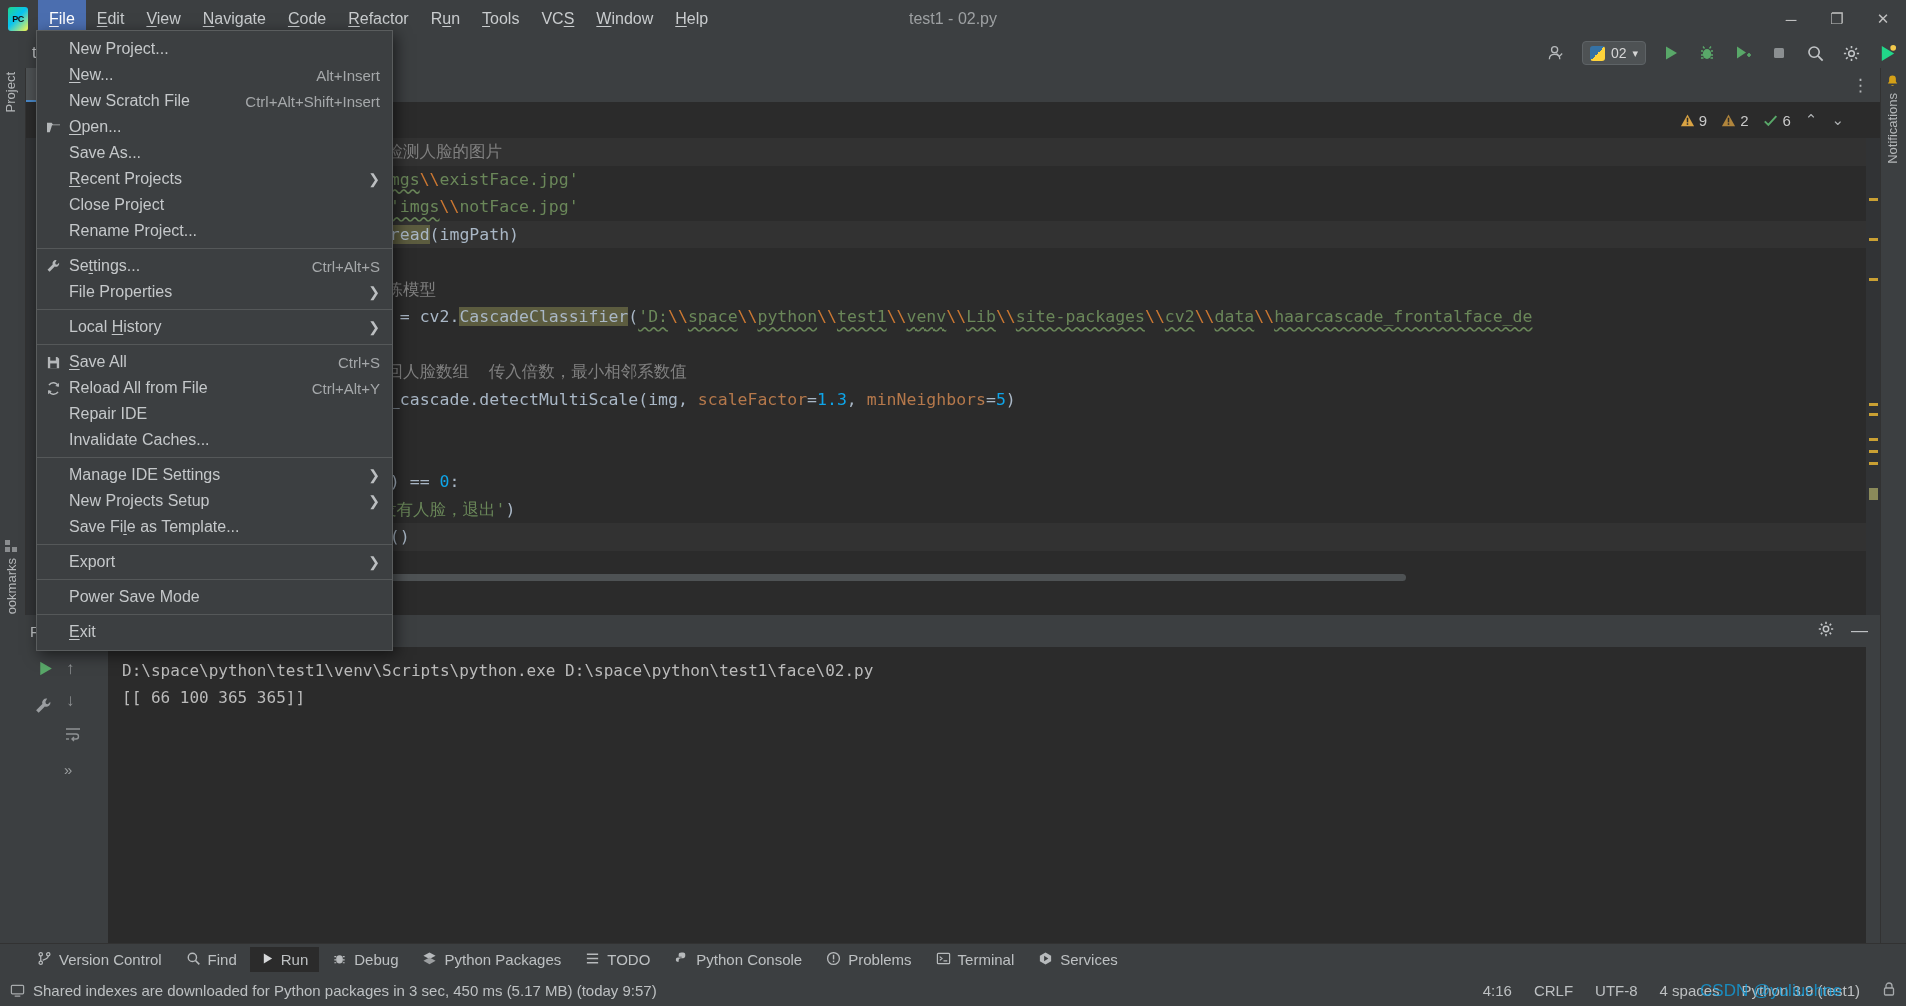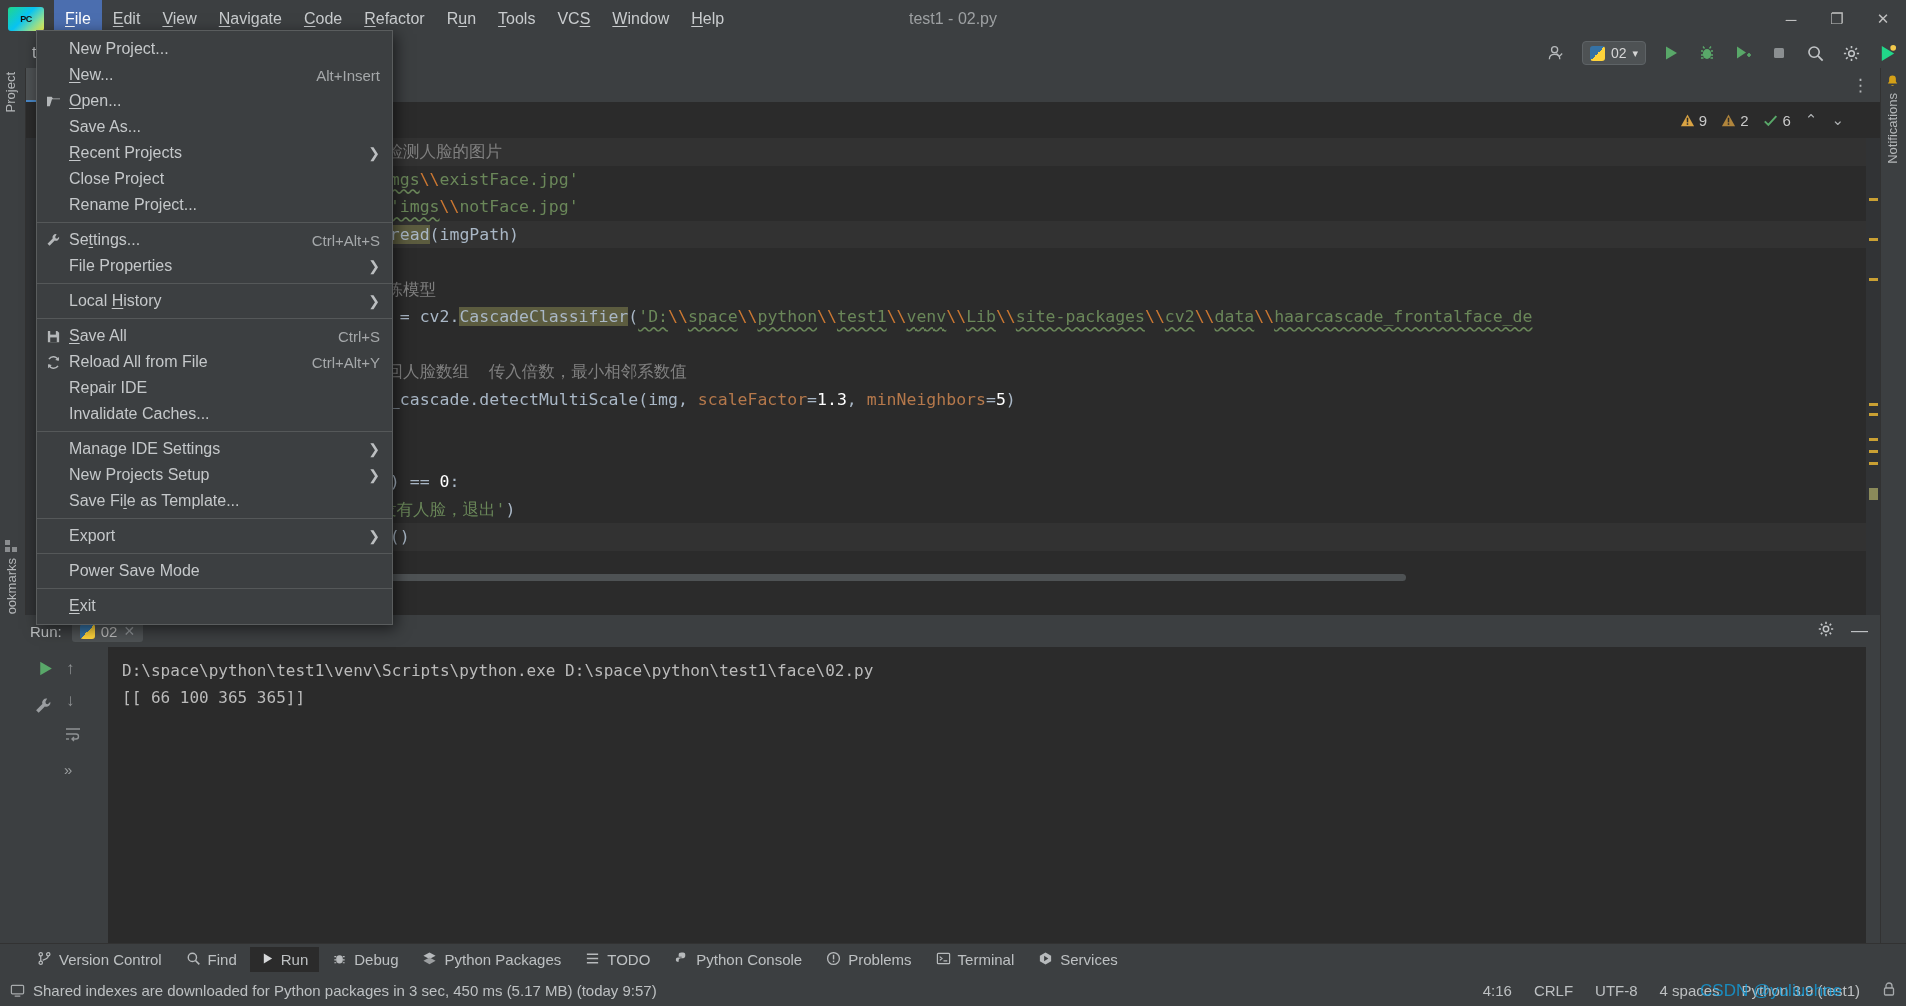--- a/index.html
+++ b/index.html
@@ -11,21 +11,21 @@
     -webkit-font-smoothing:antialiased;
   }
   #app { position:relative; width:1906px; height:1006px; }
 
   
   .titlebar {
     position:absolute; top:0; left:0; width:1906px; height:38px;
     background:#3c3f41; display:flex; align-items:center;
   }
   .pc-logo {
-    width:36px;height:24px;margin-left:8px;margin-right:10px;
+    width:20px;height:24px;margin-left:8px;margin-right:10px;
     border-radius:3px; position:relative;
     background:linear-gradient(135deg,#21d789 0%,#07c3f2 45%,#fcf84a 100%);
     display:flex;align-items:center;justify-content:center;
   }
   .pc-logo span{font-size:9px;font-weight:bold;color:#101010;letter-spacing:-0.5px;}
   .menubar { display:flex; align-items:center; height:38px; }
   .menu-item {
     padding:0 11px; height:38px; line-height:38px; font-size:16px;
     color:#c9ccce; cursor:default; white-space:nowrap;
   }
@@ -103,21 +103,21 @@
   .codearea{
     position:absolute; left:340px; top:36px; right:0; bottom:0;
     font-family:"DejaVu Sans Mono", monospace; font-size:16.5px;
     line-height:27.5px; white-space:pre; color:#a9b7c6;
   }
   .cl{ height:27.5px; padding-left:4px; }
   .cl.hl{ background:#323232; }
   .cm{color:#808080;}
   .str{color:#6a8759;}
   .esc{color:#cc7832;}
-  .num{color:#ffffff;}
+  .num{color:#0ea5e9;}
   .param{color:#b5784b;}
   .hlfn{background:#5c5c3f;}
   .sq{ text-decoration: underline wavy #6a8759; text-underline-offset:4px; }
 
   .hscroll{
     position:absolute; left:340px; bottom:34px; height:7px; width:1040px;
     background:#4e5254; border-radius:4px;
   }
   
   .stripe{position:absolute; right:0; top:36px; width:14px; bottom:0; background:#313335;}
@@ -497,20 +497,24 @@
 
   <div class="filemenu" id="filemenu">
       <div class="mi">
         <span>New Project...</span>
       </div>
       <div class="mi">
         <span><u>N</u>ew...</span>
         <span class="sc">Alt+Insert</span>
       </div>
       <div class="mi">
+        <span>New Scratch File</span>
+        <span class="sc">Ctrl+Alt+Shift+Insert</span>
+      </div>
+      <div class="mi">
         <span class="mico">
           <svg width="15" height="13" viewBox="0 0 16 14">
             <path d="M1 12V2h5l1.4 1.7H15v1H6.4L4 12z" fill="#b4b7b9"></path>
           </svg>
         </span>
         <span><u>O</u>pen...</span>
       </div>
       <div class="mi">
         <span>Save As...</span>
       </div>

